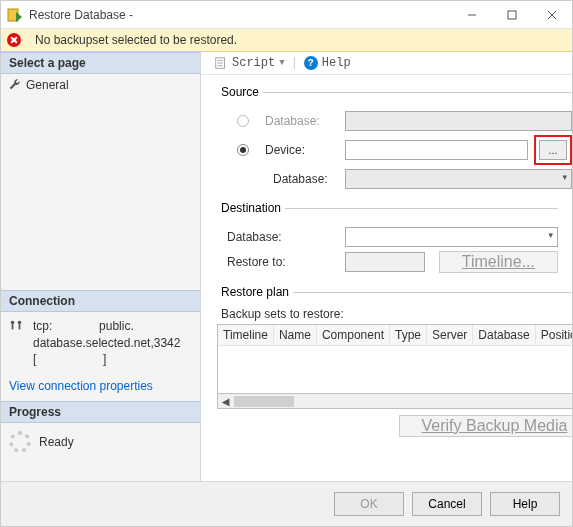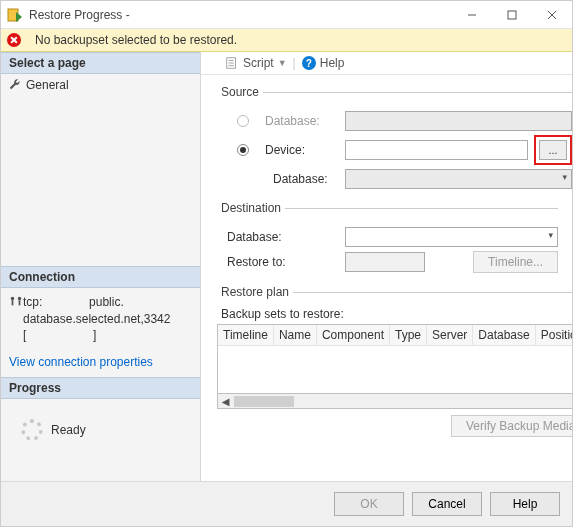--- a/index.html
+++ b/index.html
@@ -14,67 +14,67 @@
   .error-icon::before, .error-icon::after { content:""; position:absolute; background:#fff; width:8px; height:2px; top:6px; left:3px; }
   .error-icon::before { transform:rotate(45deg); }
   .error-icon::after  { transform:rotate(-45deg); }
   .main { flex:1; display:flex; overflow:hidden; }
   .left { width:200px; background:#f4f4f4; border-right:1px solid #d7d7d7; display:flex; flex-direction:column; }
   .section-header { background:#d6e1ef; color:#333; font-weight:bold; padding:3px 8px; border-top:1px solid #b9c8da; border-bottom:1px solid #b9c8da; }
   .left .pageitem { padding:4px 6px 4px 8px; display:flex; gap:5px; }
   .wrench { width:12px; height:12px; }
   .conn-body { padding:6px 8px; font-size:12px; line-height:1.4; }
   .link { color:#0066cc; cursor:pointer; display:inline-block; margin-top:10px; }
-  .progress-item { padding:20px; display:flex; align-items:center; gap:8px; }
+  .progress-item { padding:8px; display:flex; align-items:center; gap:8px; }
   .spinner { width:22px; height:22px; border:4px dotted #c8c8c8; border-radius:50%; }
   .flexgrow { flex:1; }
   .right { flex:1; background:#fff; display:flex; flex-direction:column; overflow:hidden; }
-  .toolbar { border-bottom:1px solid #e4e4e4; padding:4px 24px; display:flex; align-items:center; gap:4px; color:#555; }
+  .toolbar { border-bottom:1px solid #e4e4e4; padding:4px 13px; display:flex; align-items:center; gap:4px; color:#555;font-family:Liberation Mono, monospace; }
   .toolbar .scripticon { width:14px; height:14px; }
   .toolbar .dd { color:#888; font-size:9px; }
   .toolbar .sep { color:#ccc; margin:0 2px; }
   .toolbar .helpicon { width:14px; height:14px; border-radius:50%; background:#0a7cd5; color:#fff; font-weight:bold; font-size:10px; display:flex; align-items:center; justify-content:center; }
   .content { padding:10px 14px 10px 16px; flex:1; overflow:hidden; font-size:12px; }
   fieldset { border:none; border-top:1px solid #ccc; margin:0 0 6px 0; padding:8px 0 2px 0; }
-  legend { padding:0 4px; color:#404040; }
+  legend { padding:0 4px; color:#000000; }
   .row { display:flex; align-items:center; margin:4px 0; gap:8px; }
   .row .labelcol { width:120px; padding-left:20px; display:flex; align-items:center; gap:16px; }
   .row .labelcol.sub { padding-left:56px; }
   .radio { width:12px; height:12px; border:1px solid #888; border-radius:50%; position:relative; background:#fff; }
   .radio.disabled { border-color:#bbb; }
   .radio.checked::after { content:""; width:6px; height:6px; border-radius:50%; background:#333; position:absolute; top:2px; left:2px; }
   .radio-label.disabled { color:#9a9a9a; }
   .fieldwrap { flex:1; display:flex; align-items:center; gap:6px; }
   select.combo, .combo { flex:1; height:20px; border:1px solid #aaa; background:#eaeaea; }
   .combo.white { background:#fff; }
   input.txt { height:20px; border:1px solid #aaa; padding:0 2px; background:#fff; }
   .txt.ro { background:#f0f0f0; color:#888; width:80px; }
   .browse { width:28px; height:20px; border:1px solid #aaa; background:#eee; font-size:11px; text-align:center; line-height:18px; }
   .browse-highlight { padding:3px; border:2px solid #e21a1a; display:inline-block; }
-  .ghostbtn { height:22px; border:1px solid #ccc; background:#f3f3f3; color:#9a9a9a; padding:0 14px; font-size:12px; }
+  .ghostbtn { height:22px; border:1px solid #ccc; background:#f3f3f3; color:#9a9a9a; padding:0 22px; font-size:16px;text-decoration:underline; }
   .tablewrap { border:1px solid #c0c0c0; margin-top:3px; height:70px; background:#fff; overflow:hidden; }
   table.grid { border-collapse:collapse; width:100%; font-size:12px; }
   table.grid th { background:#f7f7f7; border-right:1px solid #e4e4e4; border-bottom:1px solid #e4e4e4; font-weight:normal; text-align:left; padding:3px 5px; white-space:nowrap; }
   .hscroll { display:flex; align-items:center; border:1px solid #c0c0c0; border-top:none; background:#f0f0f0; height:15px; font-size:10px; color:#555; }
   .hscroll .arrow { width:15px; text-align:center; }
   .hscroll .thumb { width:60px; height:11px; background:#cfcfcf; margin-left:1px; }
   .verifybar { text-align:right; margin-top:6px; }
   .footer { border-top:1px solid #d9d9d9; background:#f0f0f0; padding:10px 12px; display:flex; justify-content:flex-end; gap:8px; }
   .footer button { width:70px; height:24px; border:1px solid #adadad; background:#e9e9e9; font-size:12px; }
   .footer button.disabled { color:#9a9a9a; }
 </style>
 </head>
 <body>
 
 <div class="titlebar">
   <svg class="app-icon" viewBox="0 0 16 16">
     <rect x="1" y="2" width="10" height="12" fill="#f4c542" stroke="#b58a17"></rect>
     <path d="M9 5 L15 10 L9 15 Z" fill="#3b8e3b"></path>
   </svg>
-  <div class="title">Restore Progress -</div>
+  <div class="title">Restore Database -</div>
   <div class="winbtn">
     <svg width="10" height="10" viewBox="0 0 10 10">
         <line x1="1" y1="5" x2="9" y2="5" stroke="#555" stroke-width="1"></line>
       </svg>
   </div>
   <div class="winbtn">
     <svg width="10" height="10" viewBox="0 0 10 10">
         <rect x="1" y="1" width="8" height="8" fill="none" stroke="#555" stroke-width="1"></rect>
       </svg>
   </div>
@@ -97,21 +97,21 @@
     <div class="pageitem">
       <svg class="wrench" viewBox="0 0 16 16">
         <path d="M14 4a4 4 0 0 1-5 5L3 15l-2-2 6-6a4 4 0 0 1 5-5l-3 3 2 2 3-3z" fill="#555"></path>
       </svg>
       <span>General</span>
     </div>
     <div class="flexgrow"></div>
 
     <div class="section-header">Connection</div>
     <div class="conn-body">
-      <div style="display:flex;align-items:flex-start;gap:0">
+      <div style="display:flex;align-items:flex-start;gap:10px">
         <svg width="14" height="14" viewBox="0 0 16 16">
           <circle cx="4" cy="5" r="2" fill="#555"></circle>
             <circle cx="12" cy="5" r="2" fill="#555"></circle>
           <rect x="3" y="7" width="2" height="6" fill="#555"></rect>
             <rect x="11" y="7" width="2" height="6" fill="#555"></rect>
         </svg>
         <div>
           <div>
             <span>tcp:</span>
             &nbsp;&nbsp;&nbsp;&nbsp;&nbsp;&nbsp;&nbsp;&nbsp;&nbsp;&nbsp;&nbsp;&nbsp;

